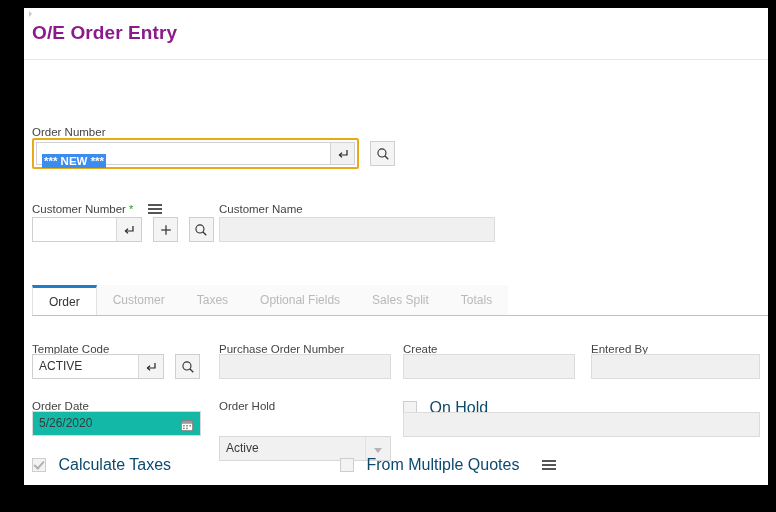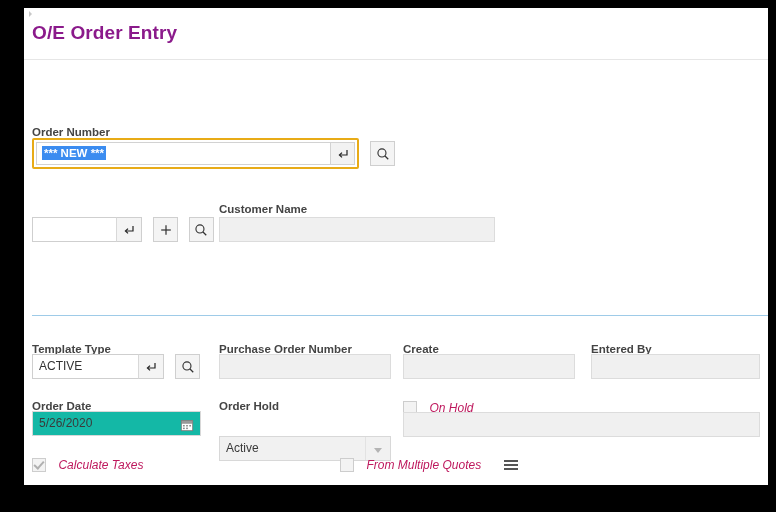--- a/index.html
+++ b/index.html
@@ -62,21 +62,20 @@
   .body-area {
     position: relative;
     padding: 0;
   }
 
   .field-label {
     font-size: 11.5px;
     color: #444444;
     line-height: 14px;
     white-space: nowrap;
-    font-weight: bold;
   }
   .req-star {
     color: #21a121;
     font-size: 11px;
     margin-left: 3px;
   }
 
   
   .tb {
     box-sizing: border-box;
@@ -144,21 +143,21 @@
     display: inline-flex;
     background: #ffffff;
   }
   #order-number-input {
     width: 294px;
     height: 23px;
     border: 1px solid #d2d2d2;
     border-right: none;
     box-sizing: border-box;
     font-size: 12px;
-    padding: 0 5px;
+    padding: 8px 5px;
     line-height: 21px;
     color: #111;
     background: #fff;
   }
   .sel-text {
     background: #3b8cf0;
     color: #ffffff;
     padding: 1px 2px;
     font-weight: bold;
     font-size: 11.5px;
@@ -241,25 +240,24 @@
     position: absolute;
     left: 3px;
     top: 0px;
     width: 4px;
     height: 8px;
     border: solid #b0b0b0;
     border-width: 0 2px 2px 0;
     transform: rotate(42deg);
   }
   .cb-label {
-    font-size: 12px;
-    color: #be185d;
+    font-size: 16px;
+    color: #0c4a6e;
     margin-left: 8px;
     vertical-align: middle;
-    font-style: italic;
   }
 
   
   .dd {
     box-sizing: border-box;
     height: 25px;
     border: 1px solid #d8d8d8;
     background: #f1f1f1;
     font-size: 12px;
     color: #3a3a3a;
@@ -341,20 +339,24 @@
           </span>
         </span>
         <span class="sqbtn" style="margin-left:7px; position:relative; top:3px;">
           <svg width="14" height="14" viewBox="0 0 16 16">
             <circle cx="6.8" cy="6.8" r="4.6" fill="none" stroke="#333" stroke-width="1.3"></circle>
             <line x1="10.3" y1="10.3" x2="14" y2="14" stroke="#333" stroke-width="1.4"></line>
           </svg>
         </span>
       </div>
 
+      <div class="fld" style="left:8px; top:139px;">
+        <span class="field-label">Customer Number</span><span class="req-star">*</span>
+        <span class="hamburger" style="margin-left:10px;"><i></i><i></i><i></i></span>
+      </div>
 
       <div class="fld" style="left:8px; top:157px;">
         <span class="tb" style="display:inline-block; width:84px; vertical-align:top; border-right:none;"></span><span class="gobtn">
           <svg width="12" height="12" viewBox="0 0 12 12">
             <path d="M10 2 L10 7 L3 7" fill="none" stroke="#222" stroke-width="1.2"></path>
             <path d="M5 4.6 L2.4 7 L5 9.4" fill="none" stroke="#222" stroke-width="1.2"></path>
           </svg>
         </span>
         <span class="sqbtn" style="margin-left:7px;">
           <svg width="14" height="14" viewBox="0 0 16 16">
@@ -368,23 +370,45 @@
             <line x1="10.3" y1="10.3" x2="14" y2="14" stroke="#333" stroke-width="1.4"></line>
           </svg>
         </span>
       </div>
 
       <div class="fld" style="left:195px; top:139px;text-align:right;">
         <span class="field-label">Customer Name</span>
       </div>
       <div class="fld tb ro" style="left:195px; top:157px; width:276px;"></div>
 
+      <div id="tabs">
+        <div class="tabstrip">
+          <div class="tab active">
+              <span>Order</span>
+            </div>
+          <div class="tab">
+              <span>Customer</span>
+            </div>
+          <div class="tab">
+              <span>Taxes</span>
+            </div>
+          <div class="tab">
+              <span>Optional Fields</span>
+            </div>
+          <div class="tab">
+              <span>Sales Split</span>
+            </div>
+          <div class="tab">
+              <span>Totals</span>
+            </div>
+        </div>
+      </div>
       <div id="tabpanel-rule"></div>
 
-      <div class="fld field-label" style="left:8px;  top:282px;">Template Type</div>
+      <div class="fld field-label" style="left:8px;  top:282px;">Template Code</div>
       <div class="fld field-label" style="left:195px; top:282px;">Purchase Order Number</div>
       <div class="fld field-label" style="left:379px; top:282px;">Create</div>
       <div class="fld field-label" style="left:567px; top:282px;">Entered By</div>
 
       <div class="fld" style="left:8px; top:294px;">
         <span class="tb" style="display:inline-block; width:106px; vertical-align:top; border-right:none;">ACTIVE</span><span class="gobtn">
           <svg width="12" height="12" viewBox="0 0 12 12">
             <path d="M10 2 L10 7 L3 7" fill="none" stroke="#222" stroke-width="1.2"></path>
             <path d="M5 4.6 L2.4 7 L5 9.4" fill="none" stroke="#222" stroke-width="1.2"></path>
           </svg>

